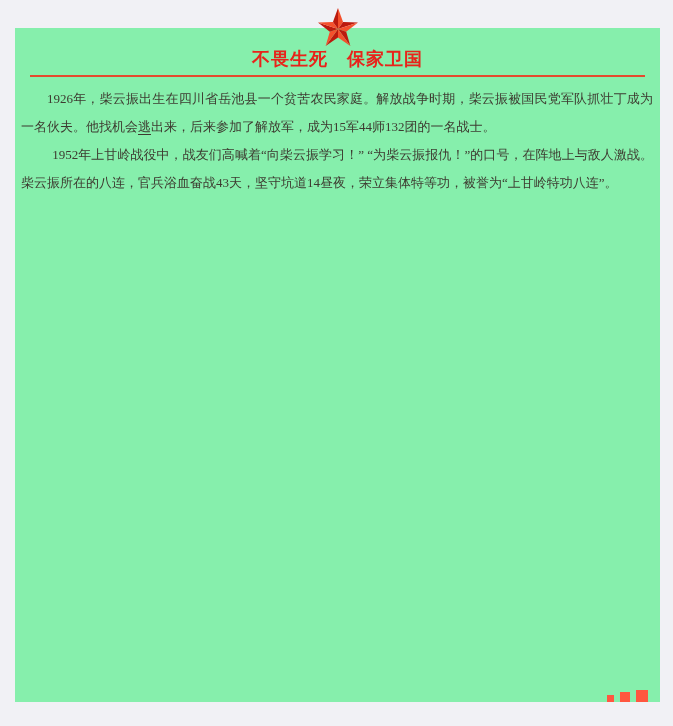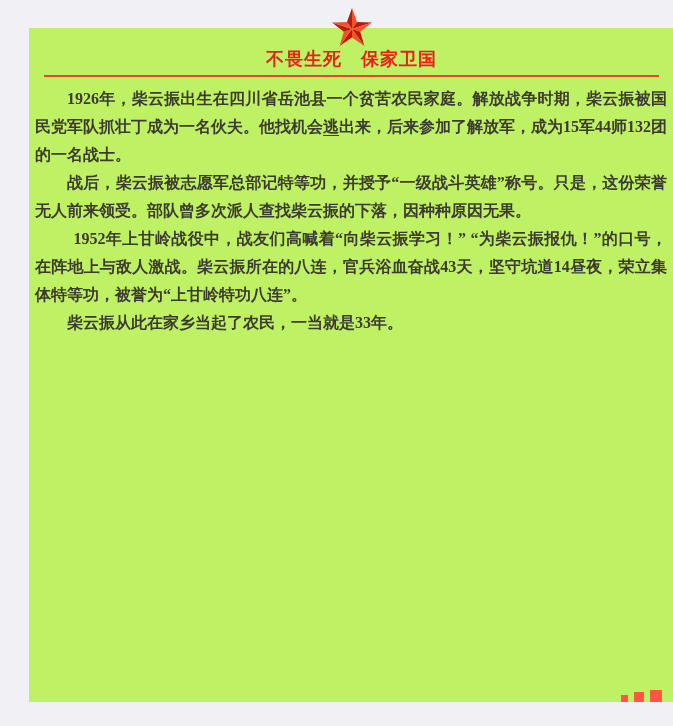--- a/index.html
+++ b/index.html
@@ -11,25 +11,25 @@
     overflow: hidden;
     font-family: "Liberation Serif", "DejaVu Serif", serif;
   }
   .page {
     position: relative;
     width: 673px;
     height: 726px;
   }
   .panel {
     position: absolute;
-    left: 29px;
+    left: 15px;
     top: 28px;
     width: 645px;
     height: 674px;
-    background: #bef264;
+    background: #86efac;
   }
   .star {
     position: absolute;
     top: -21px;
     left: 50%;
     transform: translateX(-50%);
     width: 46px;
     height: 44px;
   }
   .title {
@@ -45,26 +45,25 @@
   .divider {
     height: 0;
     border-top: 2px solid #e5492e;
     margin: 6px 15px 0 15px;
   }
   .article-body {
     margin: 8px 7px 0 6px;
   }
   p.para {
     margin: 0;
-    font-size: 16px;
+    font-size: 13px;
     line-height: 28px;
     color: #3d3b30;
     text-align: justify;
     text-indent: 2em;
-    font-weight: bold;
   }
   p.para.extra-indent {
     text-indent: 2.4em;
   }
   .u {
     text-decoration: underline;
     text-underline-offset: 3px;
   }
   .squares {
     position: absolute;
@@ -97,23 +96,21 @@
       <polygon points="0,0 -20.92,-6.80 -5.29,-7.28" fill="#f4502c"></polygon>
       <polygon points="0,0 -5.29,-7.28 0,-22" fill="#bc1a0e"></polygon>
     </svg>
 
     <h1 class="title">不畏生死　保家卫国</h1>
 
     <div class="divider"></div>
 
     <div class="article-body">
         <p class="para"><span>1926年，柴云振出生在四川省岳池县一个贫苦农民家庭。解放战争时期，柴云振被国民党军队抓壮丁成为一名伙夫。他找机会</span><span class="u">逃</span><span>出来，后来参加了解放军，成为15军44师132团的一名战士。</span></p>
-        <p class="para"><span>战后，柴云振被志愿军总部记特等功，并授予“一级战斗英雄”称号。只是，这份荣誉无人前来领受。部队曾多次派人查找柴云振的下落，因种种原因无果。</span></p>
         <p class="para extra-indent"><span>1952年上甘岭战役中，战友们高喊着“向柴云振学习！” “为柴云振报仇！”的口号，在阵地上与敌人激战。柴云振所在的八连，官兵浴血奋战43天，坚守坑道14昼夜，荣立集体特等功，被誉为“上甘岭特功八连”。</span></p>
-        <p class="para"><span>柴云振从此在家乡当起了农民，一当就是33年。</span></p>
       </div>
 
     <div class="squares">
         <span class="sq" style="width: 7px; height: 7px; background: rgb(255, 87, 64);"></span>
         <span class="sq" style="width: 10px; height: 10px; background: rgb(255, 87, 64);"></span>
         <span class="sq" style="width: 12px; height: 12px; background: rgb(255, 87, 64);"></span>
       </div>
 
   </div>
 </div>

